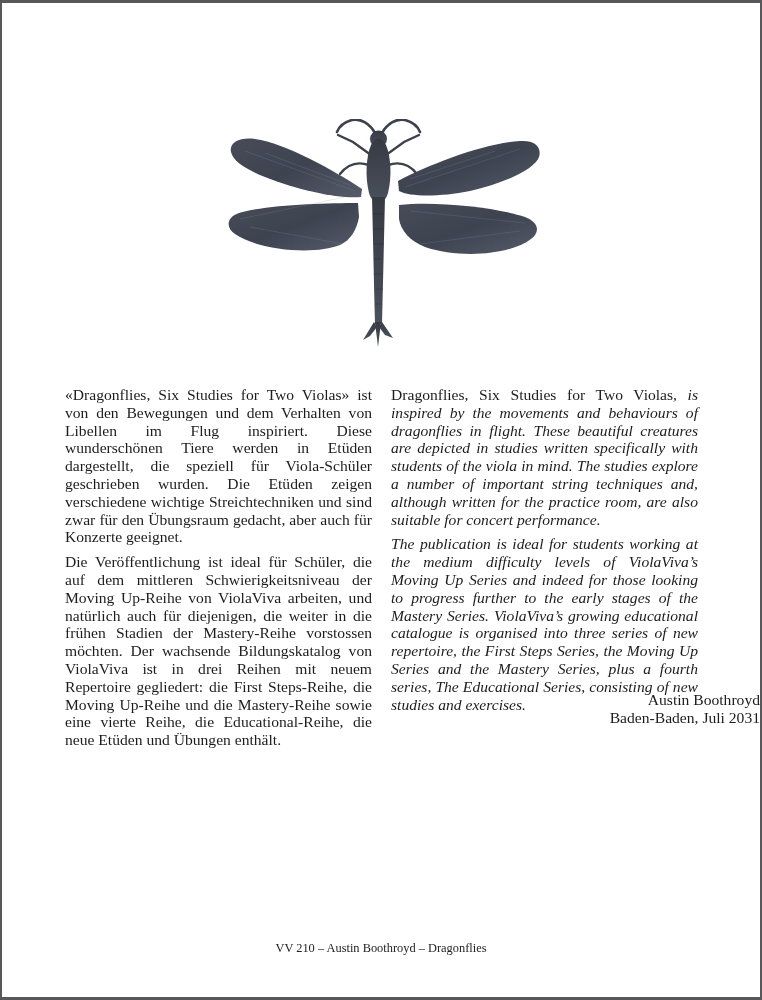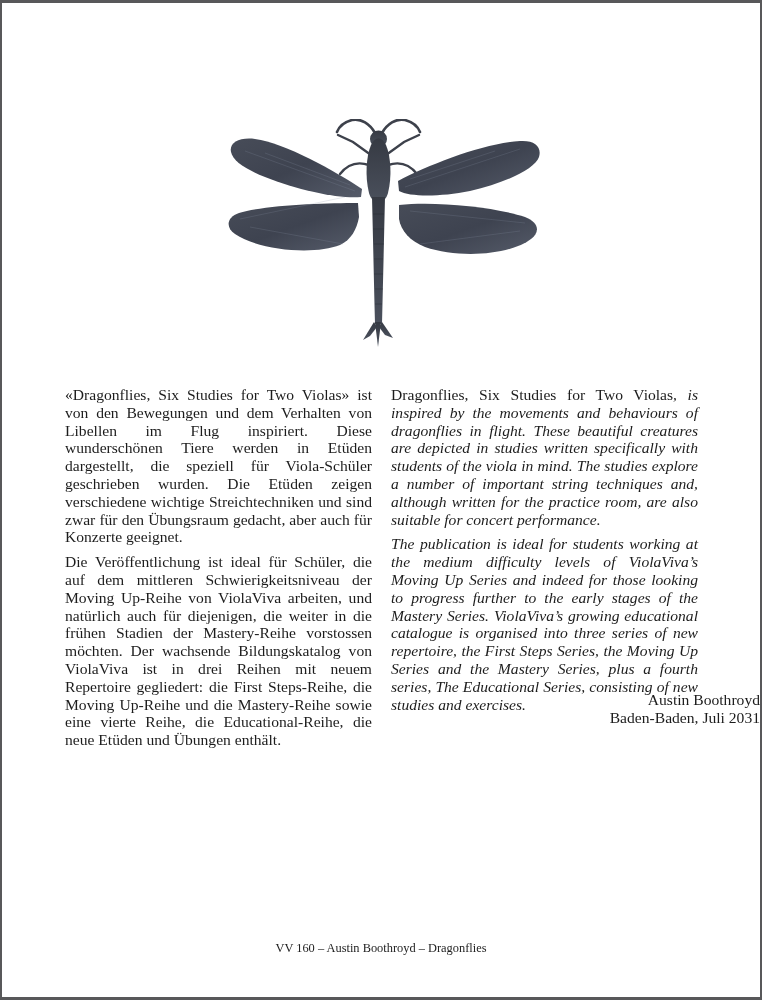--- a/index.html
+++ b/index.html
@@ -136,16 +136,16 @@
       <p>The publication is ideal for students working at the medium difficulty levels of ViolaViva’s Moving Up Series and indeed for those looking to progress further to the early stages of the Mastery Series. ViolaViva’s growing educational catalogue is organised into three series of new repertoire, the First Steps Series, the Moving Up Series and the Mastery Series, plus a fourth series, The Educational Series, consisting of new studies and exercises.</p>
     </div>
   </div>
 
   <div class="signature">
     <div>Austin Boothroyd</div>
     <div>Baden-Baden, Juli 2031</div>
   </div>
 
   <div class="footer">
-    <div>VV 160 – Austin Boothroyd – Dragonflies</div>
+    <div>VV 210 – Austin Boothroyd – Dragonflies</div>
   </div>
 
 </div>
 
 </body></html>

